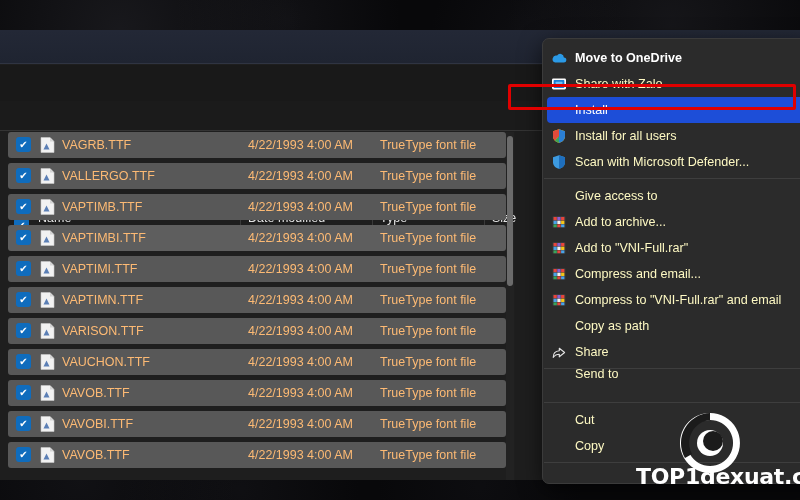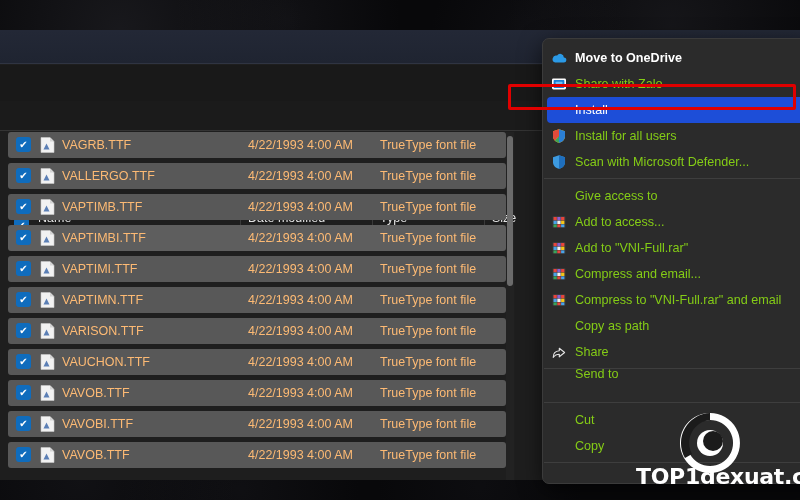--- a/index.html
+++ b/index.html
@@ -125,21 +125,21 @@
     box-shadow: 0 6px 22px rgba(0,0,0,0.6);
     overflow: hidden;
     margin-left: 24px;
   }
   .mi {
     position: absolute; left: 4px; width: 268px; height: 26px;
     border-radius: 4px;
   }
   .mi-label {
     position: absolute; left: 28px; top: 5px; height: 17px;
-    color: #84cc16; font-size: 12.6px; line-height: 17px;
+    color: #fef9c3; font-size: 12.6px; line-height: 17px;
     white-space: nowrap;
   }
   .mi-label.bold { font-weight: bold; color: #fff; }
   .mi-icon {
     position: absolute; left: 4px; top: 5px; width: 16px; height: 16px;
   }
   .mi-chev {
     position: absolute; right: 9px; top: 4px;
     color: #b9b9b9; font-size: 12px; line-height: 18px;
   }
@@ -365,21 +365,21 @@
             <rect x="2.5" y="3" width="3.3" height="3.3" fill="#e8453c"></rect>
             <rect x="6.3" y="3" width="3.3" height="3.3" fill="#8a5fd0"></rect>
             <rect x="10.1" y="3" width="3.3" height="3.3" fill="#e8453c"></rect>
             <rect x="2.5" y="6.7" width="3.3" height="3.3" fill="#4aa3e8"></rect>
             <rect x="6.3" y="6.7" width="3.3" height="3.3" fill="#f0f0f0"></rect>
             <rect x="10.1" y="6.7" width="3.3" height="3.3" fill="#f5c518"></rect>
             <rect x="2.5" y="10.4" width="3.3" height="2.8" fill="#3aa35a"></rect>
             <rect x="6.3" y="10.4" width="3.3" height="2.8" fill="#e8453c"></rect>
             <rect x="10.1" y="10.4" width="3.3" height="2.8" fill="#4aa3e8"></rect>
           </svg></span>
-        <span class="mi-label">Add to access...</span>
+        <span class="mi-label">Add to archive...</span>
       </div>
       <div class="mi" style="top: 196px;">
         <span class="mi-icon"><svg viewBox="0 0 16 16" width="16" height="16">
             <rect x="1.5" y="2" width="13" height="12" rx="1" fill="#3a3a3a"></rect>
             <rect x="2.5" y="3" width="3.3" height="3.3" fill="#e8453c"></rect>
             <rect x="6.3" y="3" width="3.3" height="3.3" fill="#8a5fd0"></rect>
             <rect x="10.1" y="3" width="3.3" height="3.3" fill="#e8453c"></rect>
             <rect x="2.5" y="6.7" width="3.3" height="3.3" fill="#4aa3e8"></rect>
             <rect x="6.3" y="6.7" width="3.3" height="3.3" fill="#f0f0f0"></rect>
             <rect x="10.1" y="6.7" width="3.3" height="3.3" fill="#f5c518"></rect>

